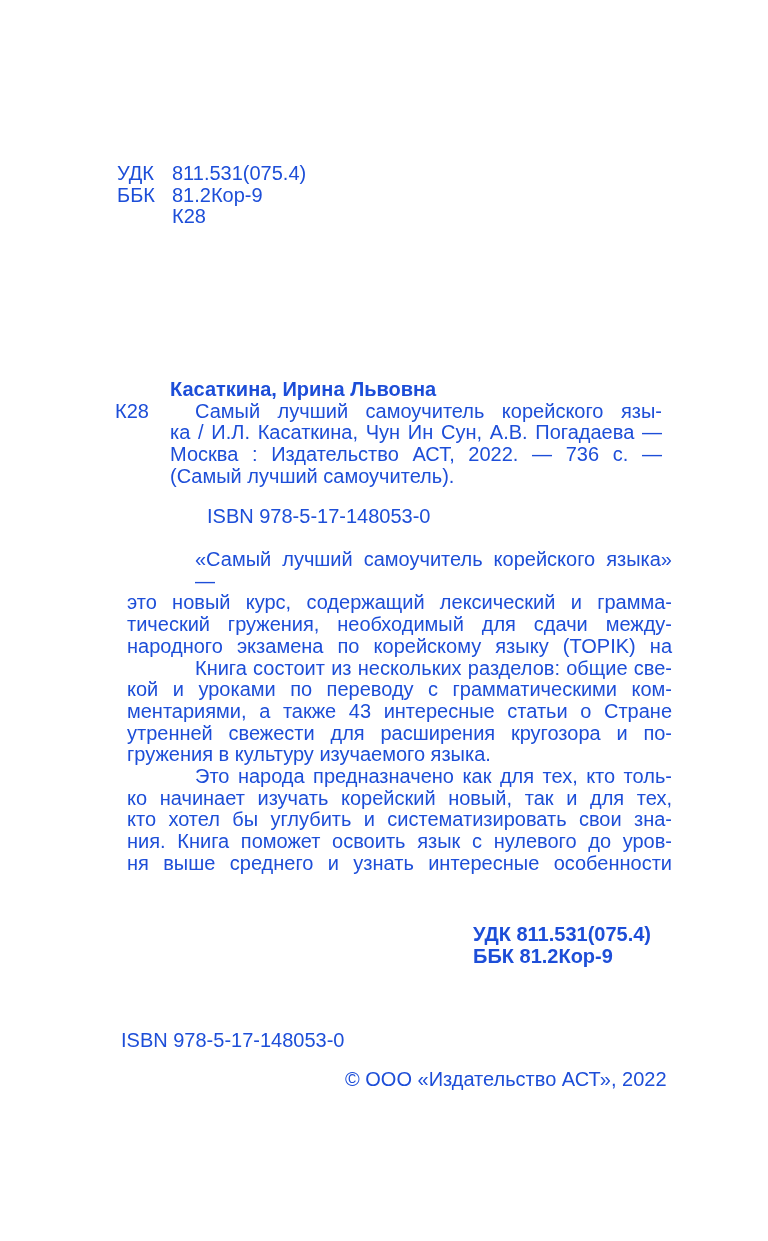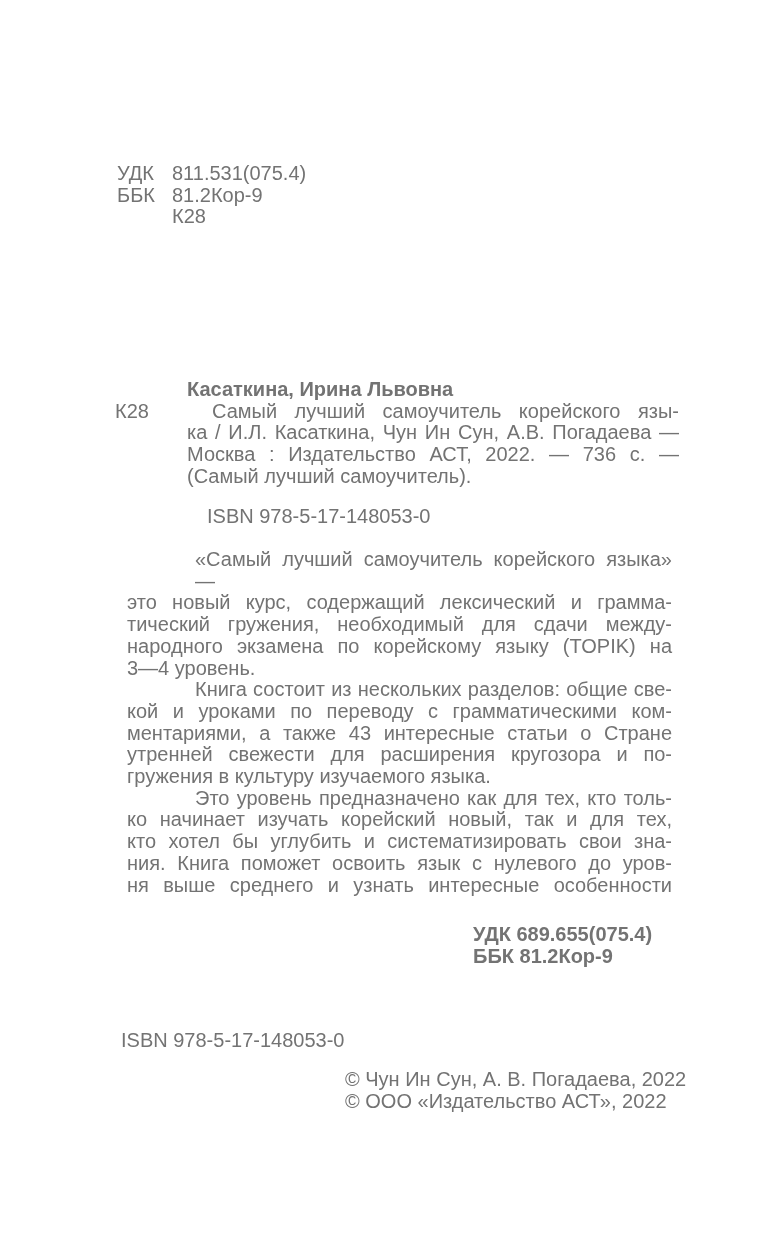--- a/index.html
+++ b/index.html
@@ -5,32 +5,32 @@
   html, body { margin: 0; padding: 0; background: #ffffff; }
   .page {
     position: relative;
     width: 768px;
     height: 1241px;
     background: #ffffff;
     overflow: hidden;
     font-family: "Liberation Sans", sans-serif;
     font-size: 20px;
     line-height: 21.7px;
-    color: #737373;
+    color: #1d4ed8;
   }
   .abs { position: absolute; }
 
   
   .top-codes { left: 117px; top: 163px; }
   .code-row { display: flex; }
   .code-label { width: 55px; flex: 0 0 55px; }
 
   
   .card-margin-code { left: 115px; top: 401px; }
-  .catalog-card { left: 187px; top: 379px; width: 492px; }
+  .catalog-card { left: 170px; top: 379px; width: 492px; }
   .card-author { font-weight: bold; text-align: left; }
 
   
   .isbn-top { left: 207px; top: 506px; }
   .isbn-bottom { left: 121px; top: 1030px; }
 
   
   .annotation { left: 127px; top: 549px; width: 545px; }
 
   
@@ -77,43 +77,41 @@
   </div>
 
   <div class="abs isbn-top">ISBN 978-5-17-148053-0</div>
 
   <div class="abs annotation">
     <div>
         <div class="tline" style="padding-left: 68px;">«Самый лучший самоучитель корейского языка» —</div>
         <div class="tline">это новый курс, содержащий лексический и грамма-</div>
         <div class="tline">тический гружения, необходимый для сдачи между-</div>
         <div class="tline">народного экзамена по корейскому языку (TOPIK) на</div>
-        <div class="tline tline-last">3—4 уровень.</div>
       </div>
     <div>
         <div class="tline" style="padding-left: 68px;">Книга состоит из нескольких разделов: общие све-</div>
         <div class="tline">кой и уроками по переводу с грамматическими ком-</div>
         <div class="tline">ментариями, а также 43 интересные статьи о Стране</div>
         <div class="tline">утренней свежести для расширения кругозора и по-</div>
         <div class="tline tline-last">гружения в культуру изучаемого языка.</div>
       </div>
     <div>
-        <div class="tline" style="padding-left: 68px;">Это уровень предназначено как для тех, кто толь-</div>
+        <div class="tline" style="padding-left: 68px;">Это народа предназначено как для тех, кто толь-</div>
         <div class="tline">ко начинает изучать корейский новый, так и для тех,</div>
         <div class="tline">кто хотел бы углубить и систематизировать свои зна-</div>
         <div class="tline">ния. Книга поможет освоить язык с нулевого до уров-</div>
         <div class="tline">ня выше среднего и узнать интересные особенности</div>
       </div>
   </div>
 
   <div class="abs bottom-codes">
-      <div class="tline tline-plain">УДК 689.655(075.4)</div>
+      <div class="tline tline-plain">УДК 811.531(075.4)</div>
       <div class="tline tline-plain tline-last">ББК 81.2Кор-9</div>
     </div>
 
   <div class="abs isbn-bottom">ISBN 978-5-17-148053-0</div>
 
   <div class="abs copyright">
-      <div class="tline tline-plain">© Чун Ин Сун, А. В. Погадаева, 2022</div>
       <div class="tline tline-plain tline-last">© ООО «Издательство АСТ», 2022</div>
     </div>
 
 </div>
 
 </body></html>

